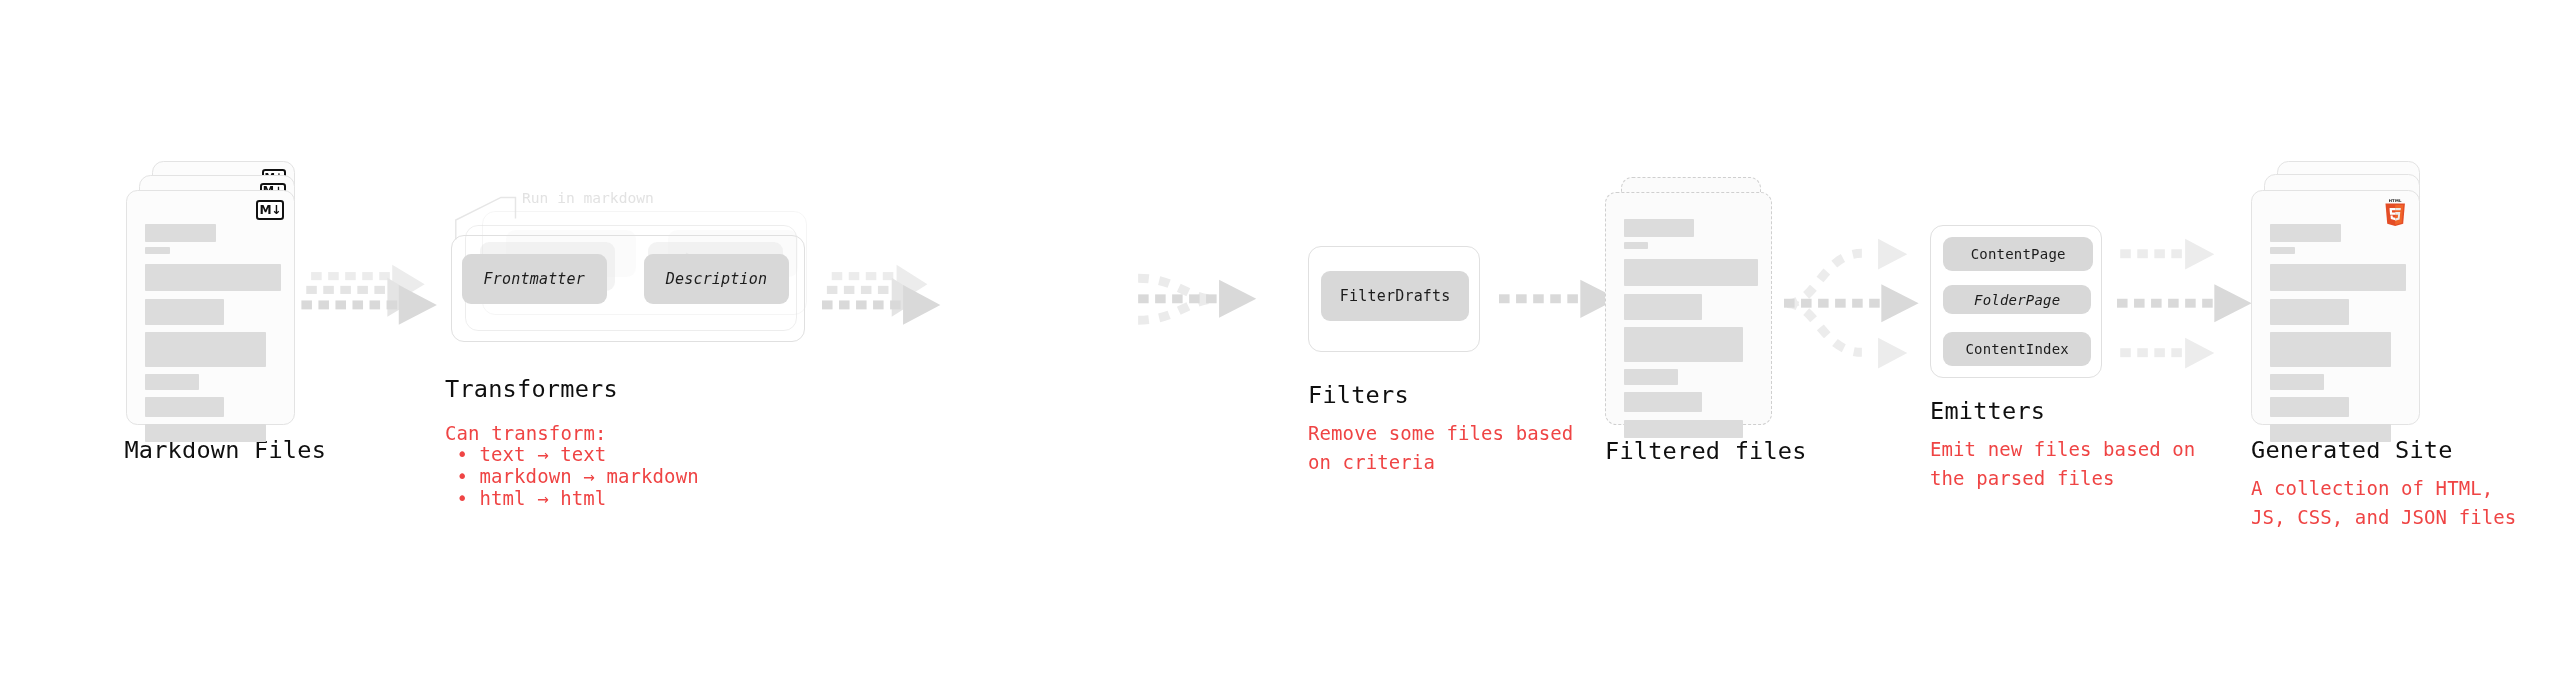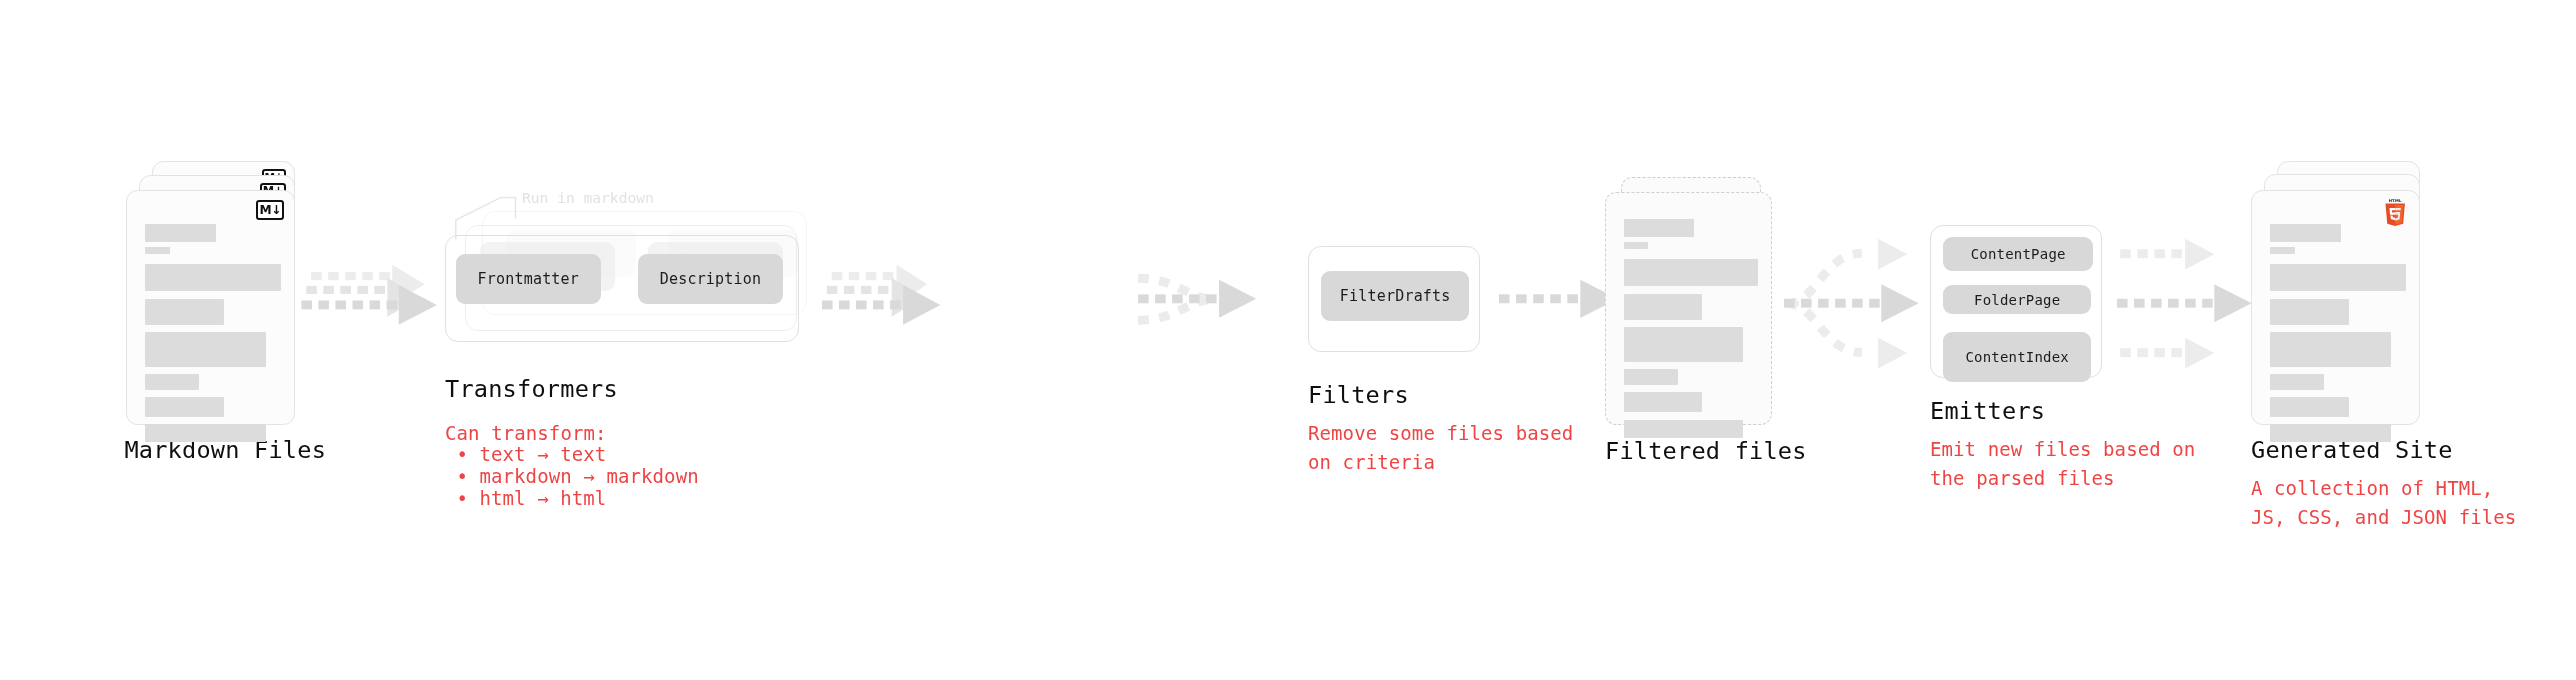--- a/index.html
+++ b/index.html
@@ -204,21 +204,21 @@
       <g stroke="#e3e3e3" stroke-width="2.2" fill="none">
         <line x1="0" y1="22" x2="44" y2="22"></line>
           <polygon points="44,16 56,22 44,28" fill="#e3e3e3" stroke="none"></polygon>
       </g>
       <g stroke="#d6d6d6" stroke-width="2.2" fill="none">
         <line x1="0" y1="40" x2="44" y2="40"></line>
           <polygon points="44,34 56,40 44,46" fill="#d6d6d6" stroke="none"></polygon>
       </g>
     </svg>
 
-    <div class="group-box" style="left:0px; top:44px; width:354px; height:107px;">
+    <div class="group-box" style="left:6px; top:44px; width:354px; height:107px;font-style:italic;">
       <div class="chip" style="left:9.8px; top:18px; width:145px; height:50px;">Frontmatter</div>
       <div class="chip" style="left:192px; top:18px; width:145px; height:50px;">Description</div>
     </div>
 
     <div class="title" style="left:0px; top:184px;">Transformers</div>
     <div class="sub" style="left:0px; top:228px;">Can transform:</div>
     <div class="sub" style="left:11.4px; top:249px;">• text → text</div>
     <div class="sub" style="left:11.4px; top:271px;">• markdown → markdown</div>
     <div class="sub" style="left:11.4px; top:293px;">• html → html</div>
   </div>
@@ -319,22 +319,22 @@
         <rect x="63" y="86" width="13" height="11"></rect>
       <rect x="84" y="86" width="13" height="11"></rect>
         <rect x="105" y="86" width="13" height="11"></rect>
       <polygon points="120,68 166,91.5 120,115"></polygon>
     </g>
   </svg>
 
   <div class="node" style="left:1930px; top:225px;">
     <div class="group-box" style="left:0px; top:0px; width:172px; height:153px;">
       <div class="chip" style="left:12.2px; top:11.4px; width:150px; height:34px; font-size:14px;">ContentPage</div>
-      <div class="chip" style="left:12.2px; top:59px; width:148px; height:29px; font-size:14px;">FolderPage</div>
-      <div class="chip" style="left:12.2px; top:106px; width:148px; height:50px; font-size:14px;">ContentIndex</div>
+      <div class="chip" style="left:12.2px; top:59px; width:148px; height:29px; font-size:14px;font-style:italic;">FolderPage</div>
+      <div class="chip" style="left:12.2px; top:106px; width:148px; height:34px; font-size:14px;">ContentIndex</div>
     </div>
     <div class="title" style="left:0px; top:172px;">Emitters</div>
     <div class="sub" style="left:0px; top:210px;">Emit new files based on
 the parsed files</div>
   </div>
 
   <svg class="flow" style="left:2117px; top:229px;" width="146" height="146" viewBox="0 0 180 180">
     <g fill="#ececec">
       <rect x="4" y="25" width="13" height="11"></rect>
         <rect x="25" y="25" width="13" height="11"></rect>

